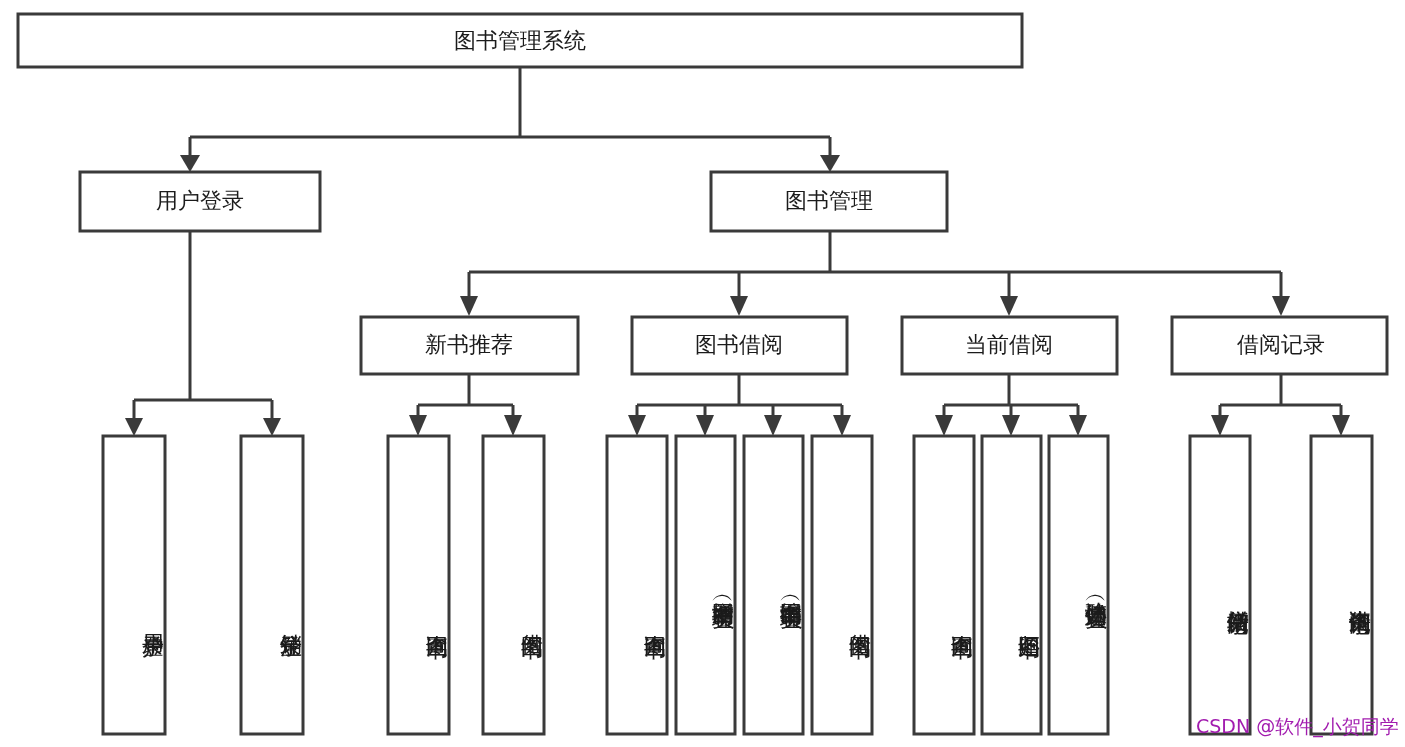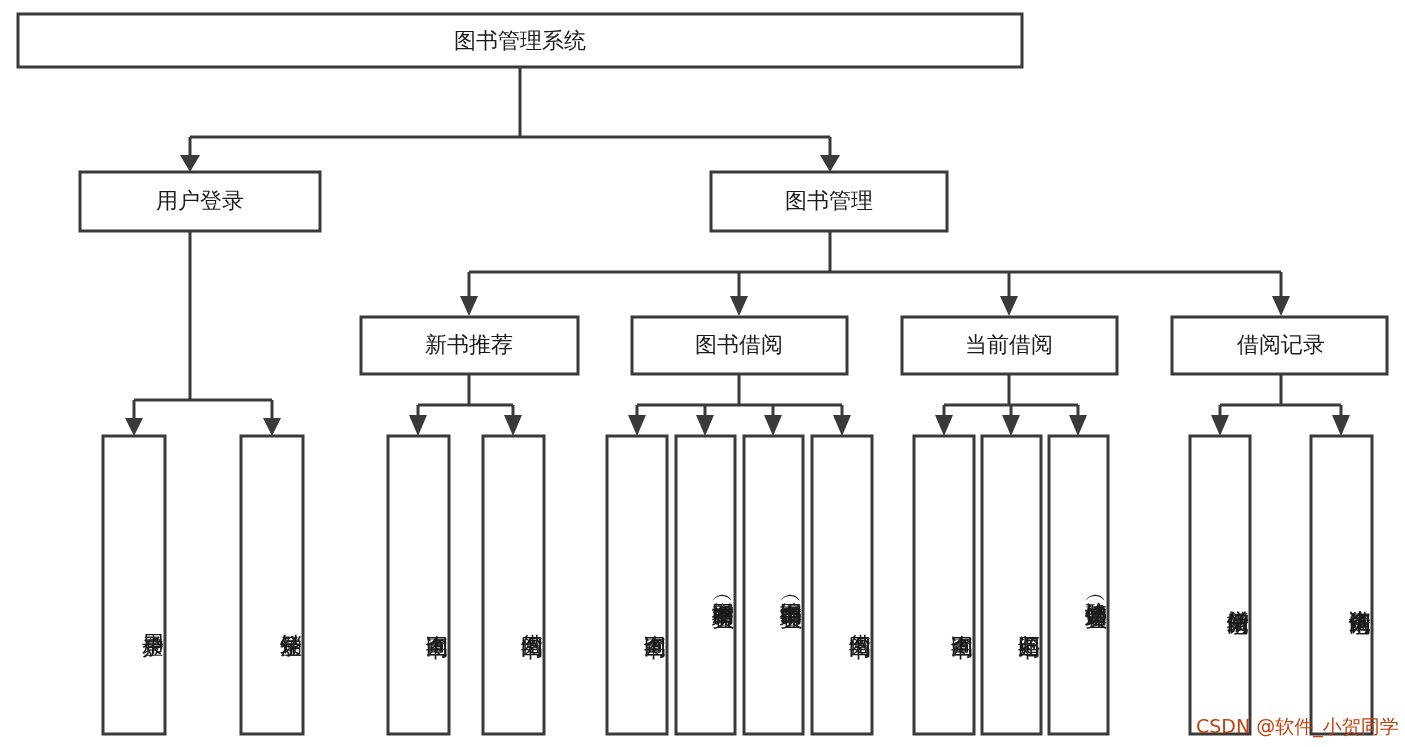--- a/index.html
+++ b/index.html
@@ -59,21 +59,21 @@
     display: flex;
     align-items: flex-start;
     justify-content: center;
     white-space: nowrap;
     pointer-events: none;
   }
   .watermark {
     position: absolute;
     font-family: "DejaVu Sans", "Liberation Sans", sans-serif;
     font-size: 19px;
-    color: #c2410c;
+    color: #a21caf;
     white-space: nowrap;
   }
 </style>
 </head>
 <body>
 
 <div id="stage">
 
   <svg id="diagram-svg" viewBox="0 0 1405 747">
     <defs>

